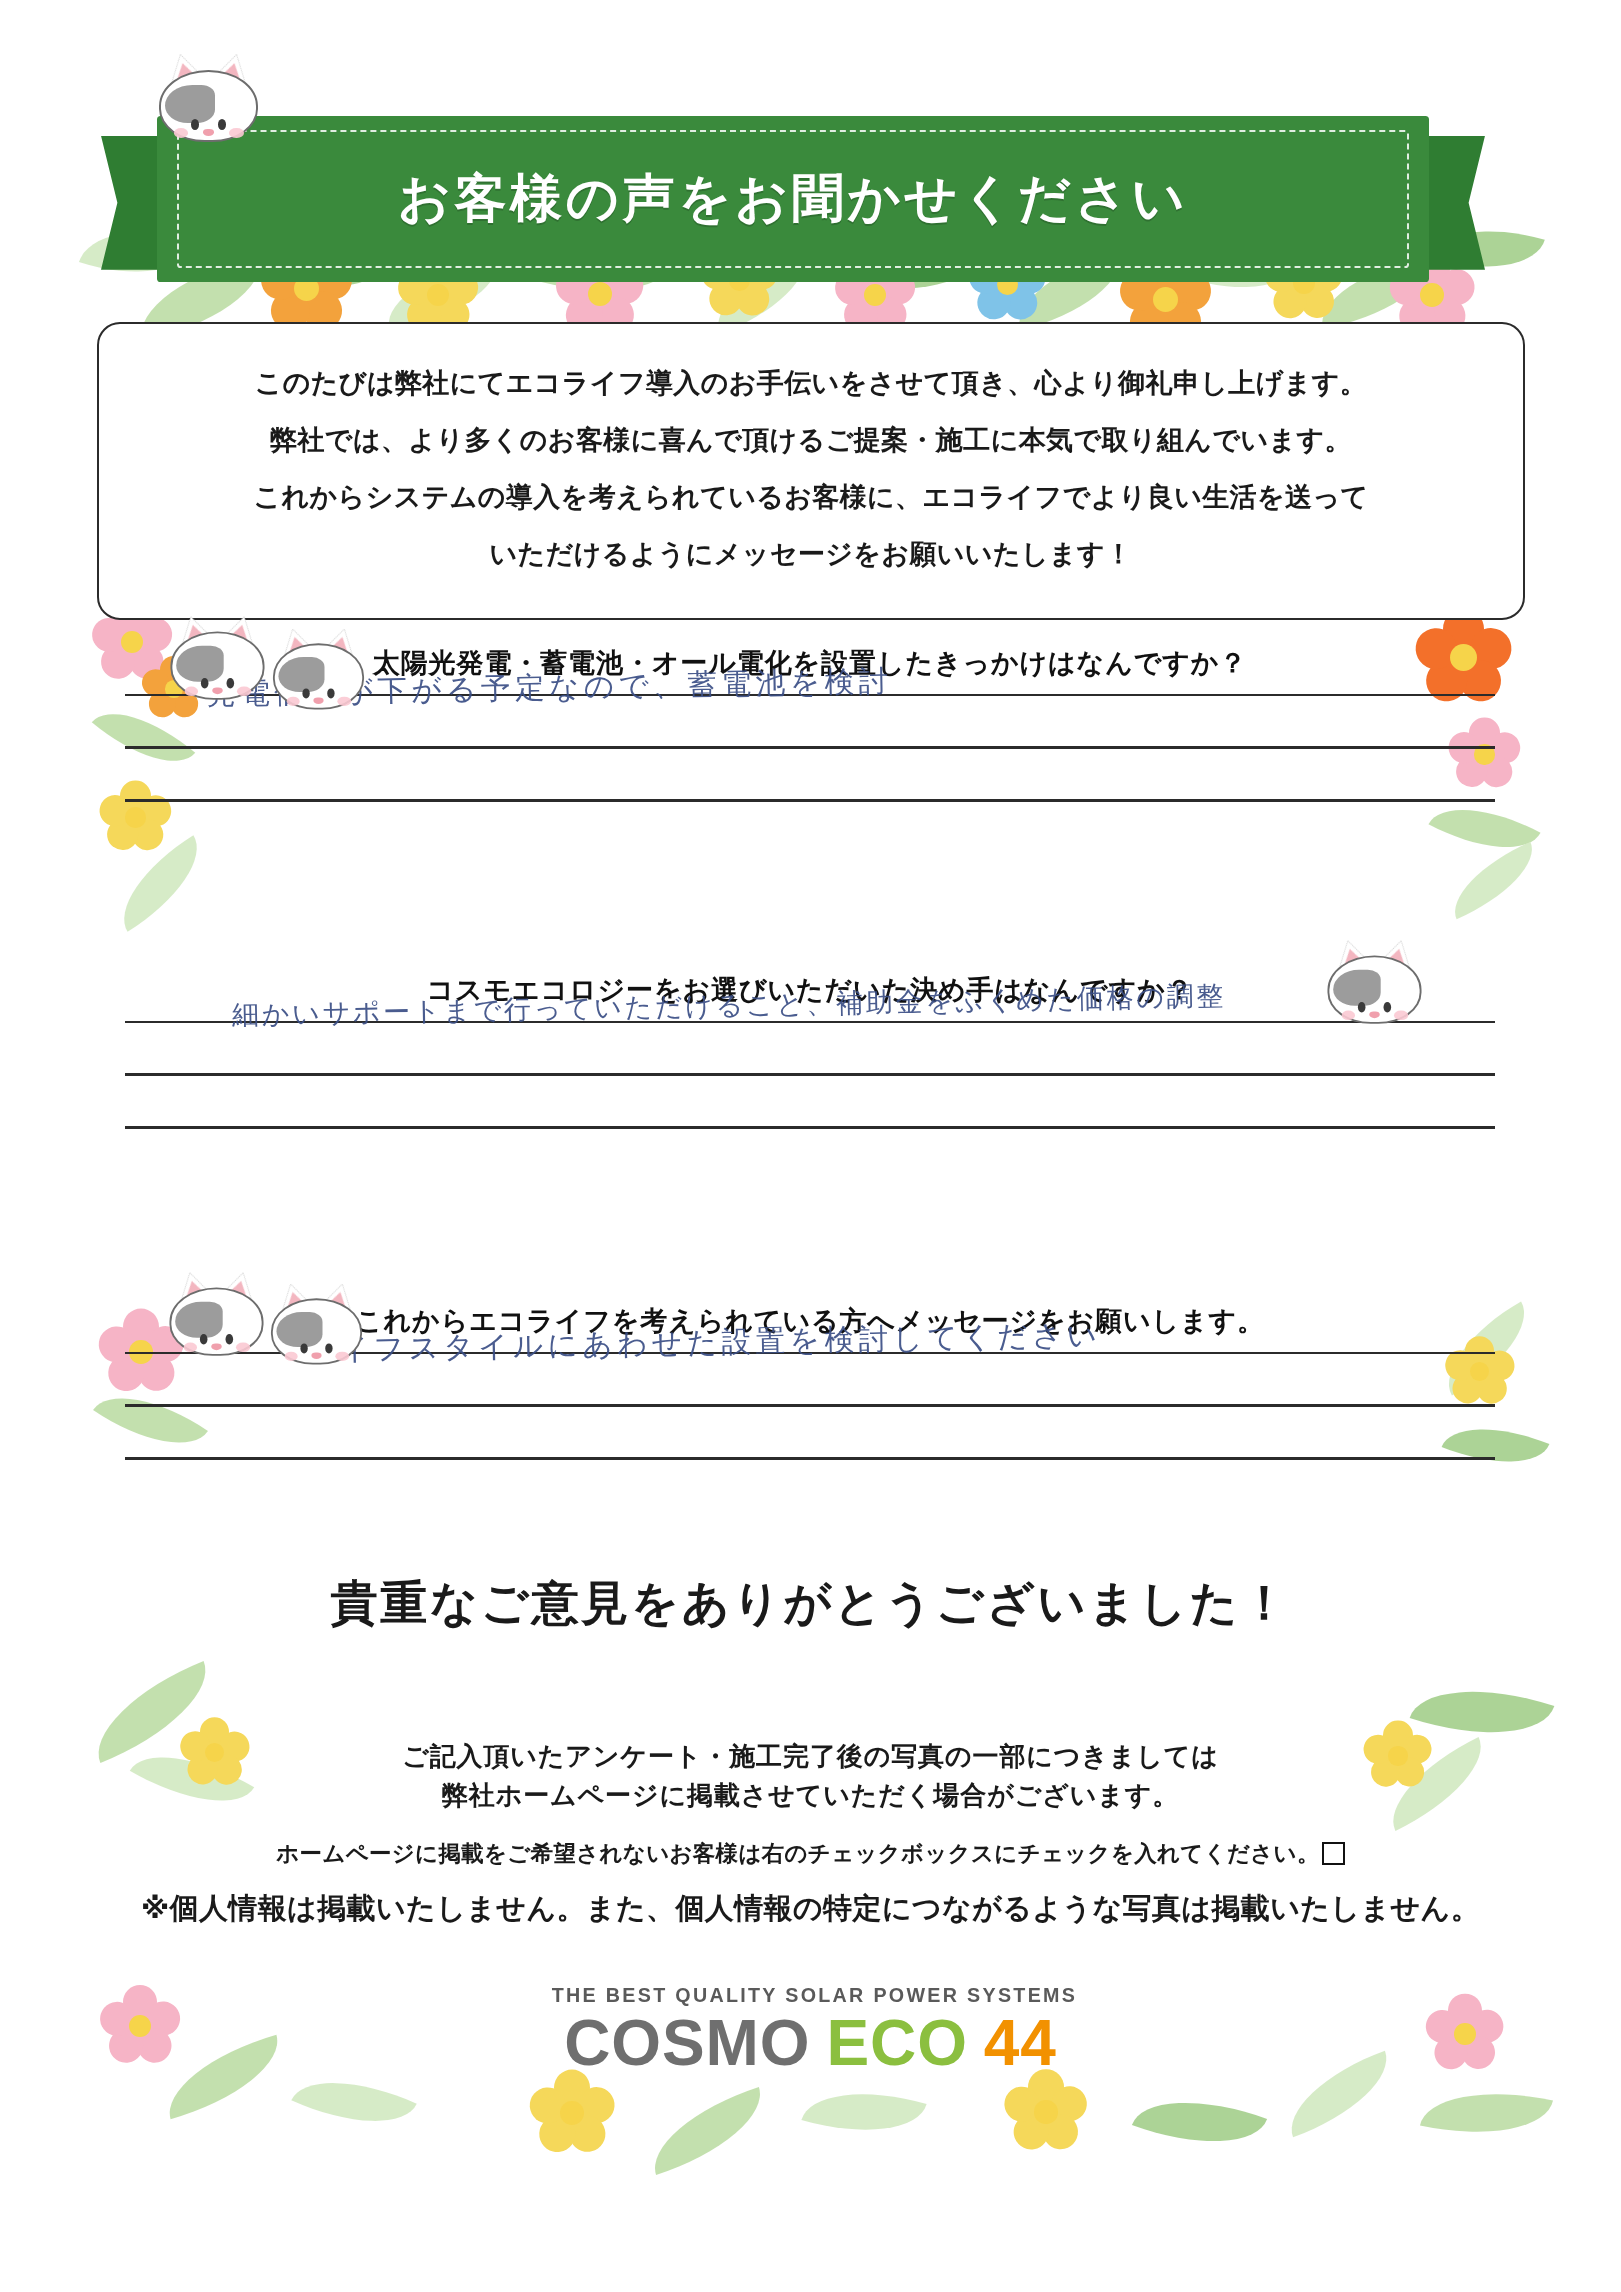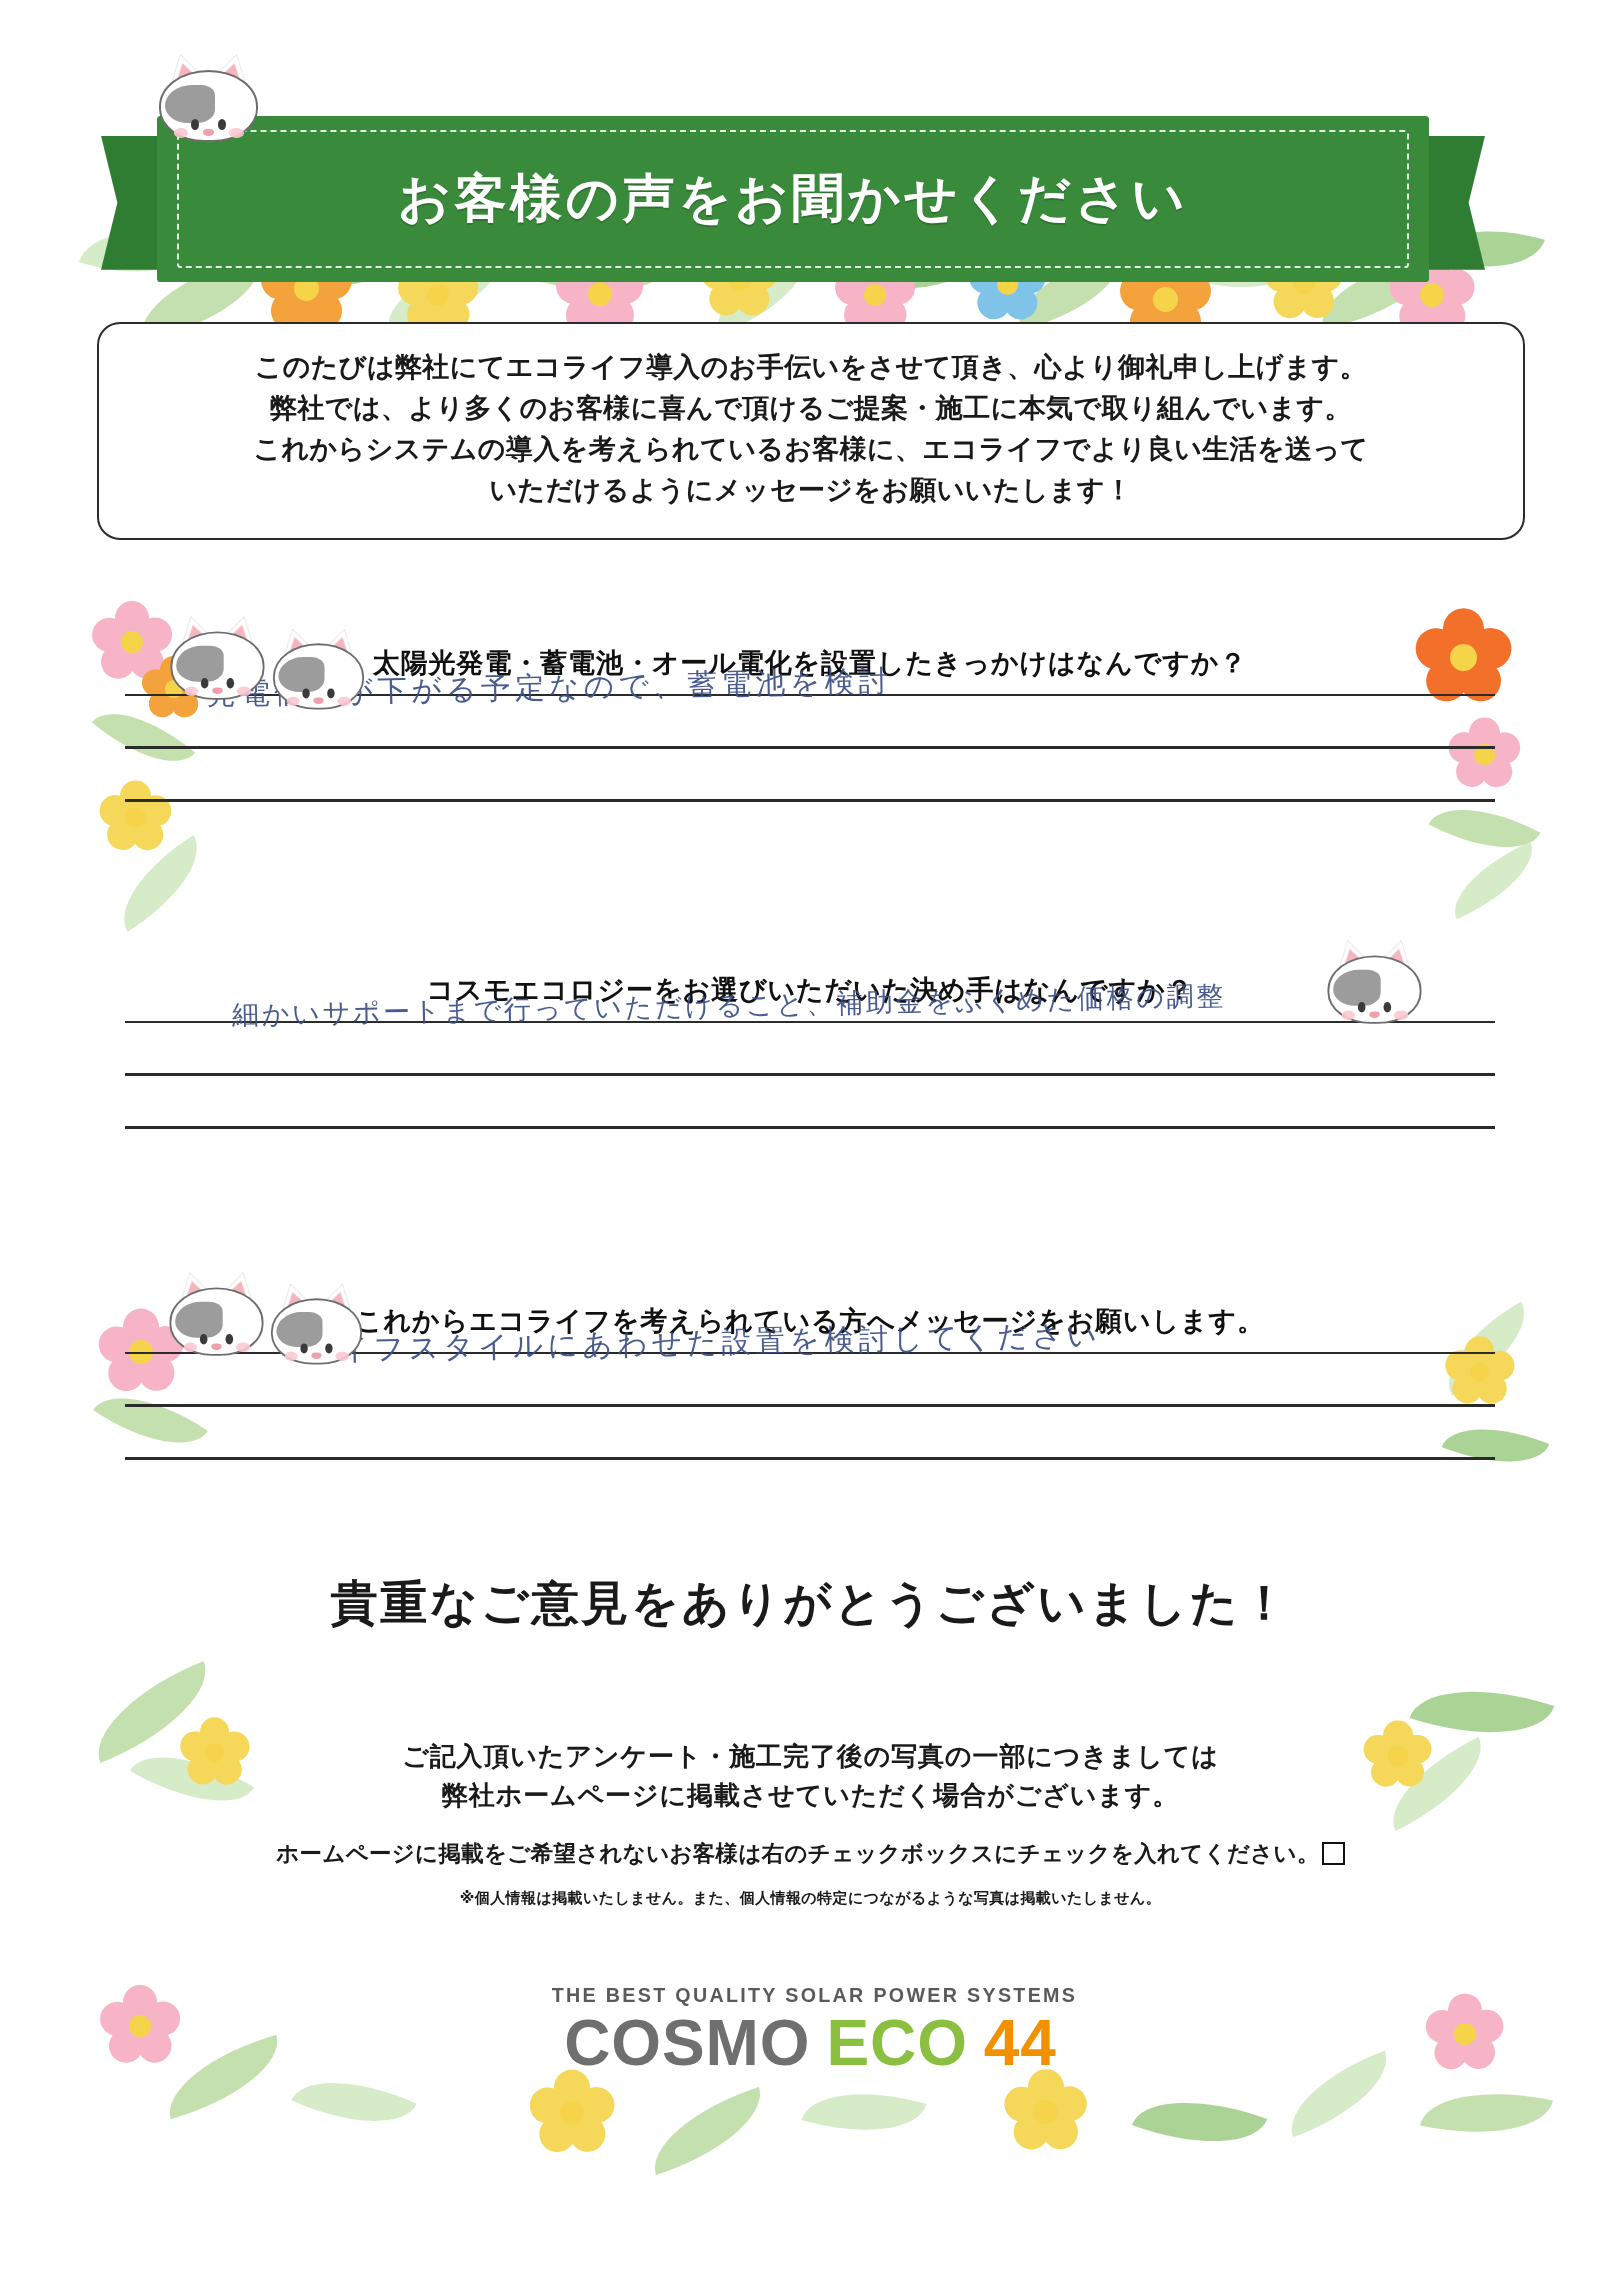--- a/index.html
+++ b/index.html
@@ -180,21 +180,21 @@
     left: 97px;
     top: 322px;
     width: 1428px;
     box-sizing: border-box;
     border: 2.7px solid #2b2b2b;
     border-radius: 23px;
     background: #ffffff;
     padding: 23px 30px 27px;
   }
   #intro-box p {
-    margin: 0;
+    margin: 16px;
     font-size: 27px;
     line-height: 1.52;
     font-weight: bold;
     letter-spacing: 0.4px;
     text-align: left;
   }
   #intro-box p.center { text-align: center; }
 
   
   .qblock { position: absolute; width: 1370px; left: 125px; }
@@ -260,21 +260,21 @@
     gap: 2px;
   }
   #optout-checkbox {
     width: 23px; height: 23px;
     border: 2.7px solid #111;
     box-sizing: border-box;
     display: inline-block;
   }
   #privacy-note {
     margin-top: 19.7px;
-    font-size: 15px;
+    font-size: 29px;
     font-weight: bold;
     letter-spacing: 0.4px;
   }
 
   
   #logo-block {
     position: absolute;
     left: 0; right: 0;
     top: 1984px;
     text-align: center;

